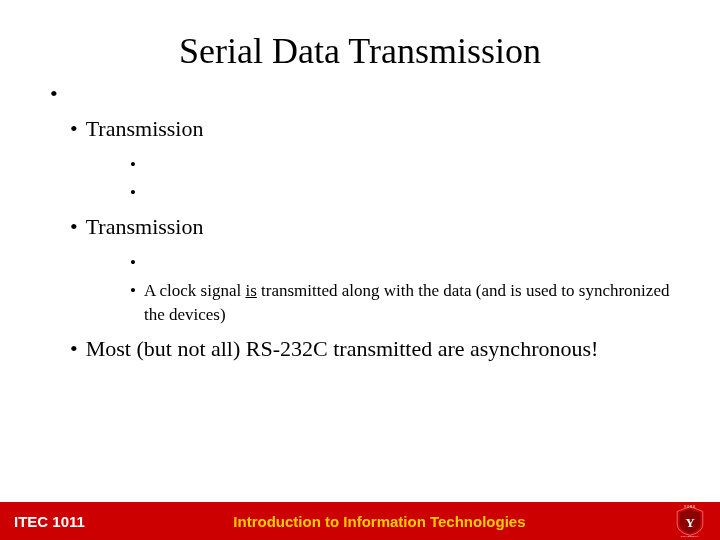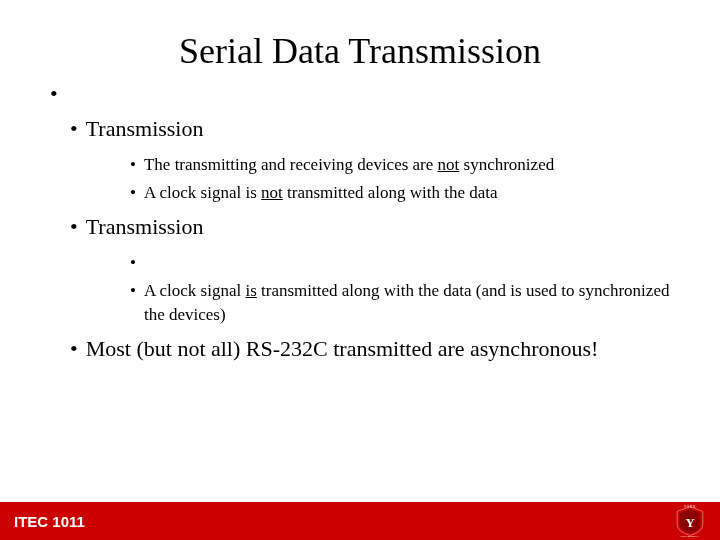--- a/index.html
+++ b/index.html
@@ -155,25 +155,23 @@
 
     <div class="indent-section">
       <div class="bullet-l1">
         <span class="bullet-marker">•</span>
         <span class="bullet-l1-text">Transmission</span>
       </div>
 
       <div class="sub-bullets">
         <div class="bullet-l2">
           <span class="bullet-marker">•</span>
-          <span class="bullet-l2-text">The transmitting and receiving devices are <span class="underline">not</span> synchronized</span>
-        </div>
-        <div class="bullet-l2">
-          <span class="bullet-marker">•</span>
-          <span class="bullet-l2-text">A clock signal is <span class="underline">not</span> transmitted along with the data</span>
+        </div>
+        <div class="bullet-l2">
+          <span class="bullet-marker">•</span>
         </div>
       </div>
     </div>
 
     <div class="indent-section">
       <div class="bullet-l1">
         <span class="bullet-marker">•</span>
         <span class="bullet-l1-text">Transmission</span>
       </div>
 
@@ -192,20 +190,21 @@
       <div class="big-bullet" style="font-size:22px;">
         <span class="bullet-marker">•</span>
         <span class="big-bullet-text">Most (but not all) RS-232C transmitted are asynchronous!</span>
       </div>
     </div>
 
   </div>
 
   <div class="footer">
     <div class="footer-left">ITEC 1011</div>
+    <div class="footer-center">Introduction to Information Technologies</div>
     <div class="footer-right">
       <svg class="york-crest" viewBox="0 0 40 40" xmlns="http://www.w3.org/2000/svg">
 
         <path d="M20 2 L36 8 L36 24 Q36 34 20 38 Q4 34 4 24 L4 8 Z" fill="#cc0000" stroke="#ffffff" stroke-width="0.5"></path>
 
         <path d="M20 5 L33 10 L33 24 Q33 32 20 35.5 Q7 32 7 24 L7 10 Z" fill="#8b0000"></path>
 
         <text x="20" y="27" text-anchor="middle" font-size="16" font-family="serif" font-weight="bold" fill="#ffffff">Y</text>
 
         <text x="20" y="4" text-anchor="middle" font-size="4" font-family="Arial" fill="#ffffff" letter-spacing="1">YORK</text>

